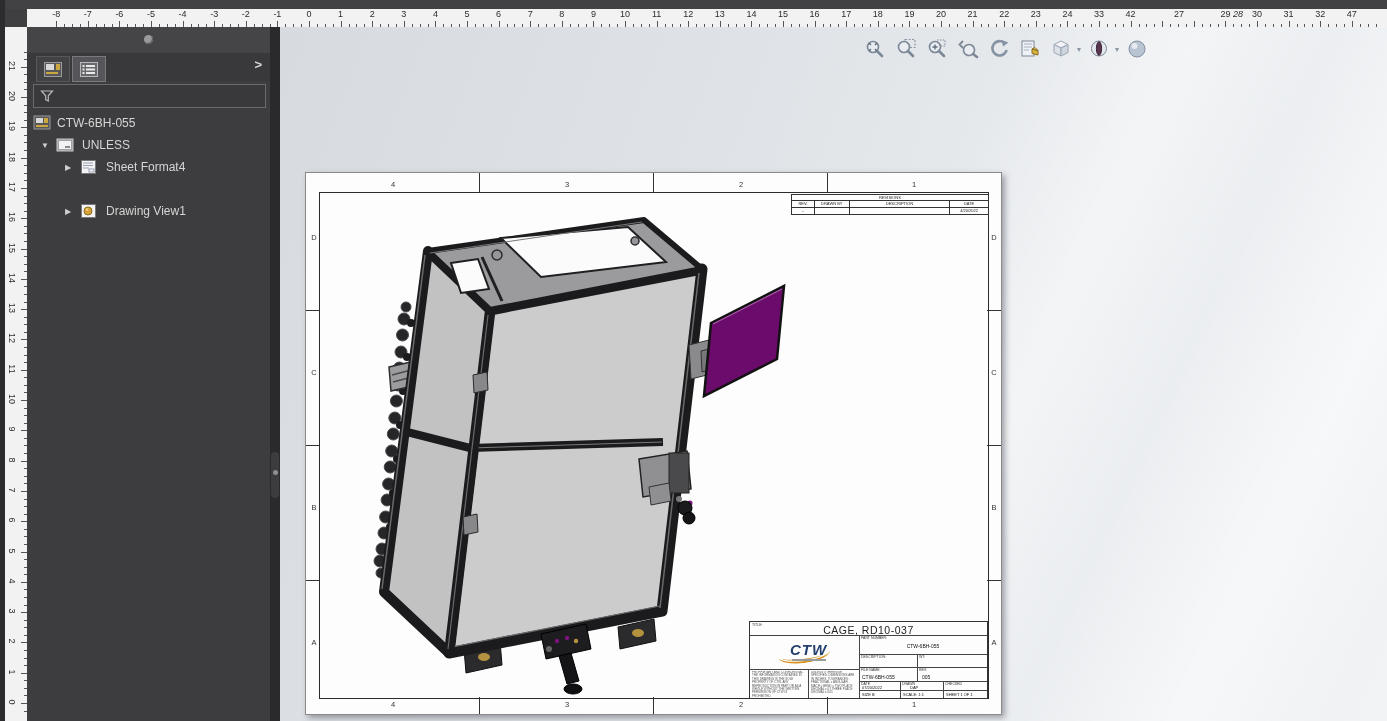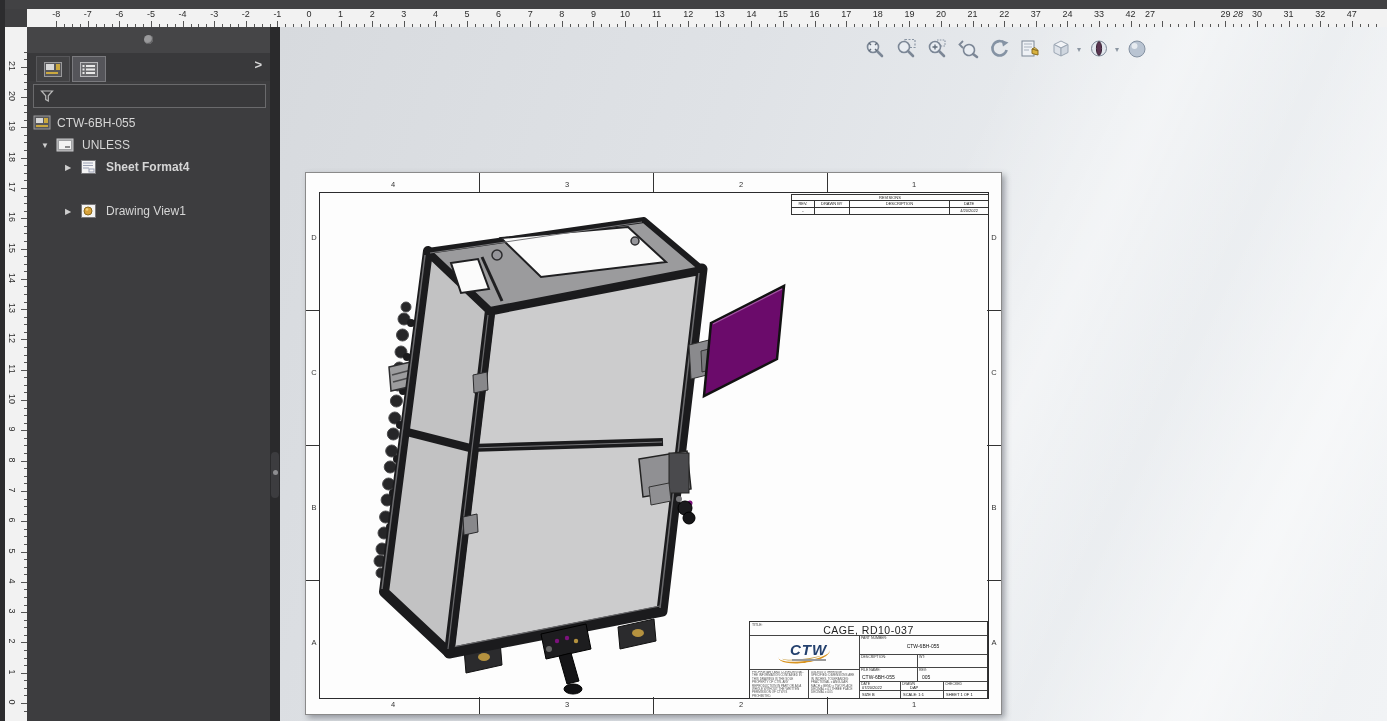--- a/index.html
+++ b/index.html
@@ -225,41 +225,41 @@
       <div class="rlabel" style="left: 937.6px; top: 0px; width: 16px; text-align: center;">21</div>
       <div class="tickv" style="left: 953.5px; bottom: 0px; height: 3px;"></div>
       <div class="tickv" style="left: 961.4px; bottom: 0px; height: 3px;"></div>
       <div class="tickv" style="left: 969.3px; bottom: 0px; height: 3px;"></div>
       <div class="tickv" style="left: 977.2px; bottom: 0px; height: 6px;"></div>
       <div class="rlabel" style="left: 969.2px; top: 0px; width: 16px; text-align: center;">22</div>
       <div class="tickv" style="left: 985.1px; bottom: 0px; height: 3px;"></div>
       <div class="tickv" style="left: 993px; bottom: 0px; height: 3px;"></div>
       <div class="tickv" style="left: 1000.9px; bottom: 0px; height: 3px;"></div>
       <div class="tickv" style="left: 1008.8px; bottom: 0px; height: 6px;"></div>
-      <div class="rlabel" style="left: 1000.8px; top: 0px; width: 16px; text-align: center;">37</div>
+      <div class="rlabel" style="left: 1000.8px; top: 0px; width: 16px; text-align: center;">23</div>
       <div class="tickv" style="left: 1016.7px; bottom: 0px; height: 3px;"></div>
       <div class="tickv" style="left: 1024.6px; bottom: 0px; height: 3px;"></div>
       <div class="tickv" style="left: 1032.5px; bottom: 0px; height: 3px;"></div>
       <div class="tickv" style="left: 1040.4px; bottom: 0px; height: 6px;"></div>
       <div class="rlabel" style="left: 1032.4px; top: 0px; width: 16px; text-align: center;">24</div>
       <div class="tickv" style="left: 1048.3px; bottom: 0px; height: 3px;"></div>
       <div class="tickv" style="left: 1056.2px; bottom: 0px; height: 3px;"></div>
       <div class="tickv" style="left: 1064.1px; bottom: 0px; height: 3px;"></div>
       <div class="tickv" style="left: 1072px; bottom: 0px; height: 6px;"></div>
       <div class="rlabel" style="left: 1064px; top: 0px; width: 16px; text-align: center;">33</div>
       <div class="tickv" style="left: 1079.9px; bottom: 0px; height: 3px;"></div>
       <div class="tickv" style="left: 1087.8px; bottom: 0px; height: 3px;"></div>
       <div class="tickv" style="left: 1095.7px; bottom: 0px; height: 3px;"></div>
       <div class="tickv" style="left: 1103.6px; bottom: 0px; height: 6px;"></div>
       <div class="rlabel" style="left: 1095.6px; top: 0px; width: 16px; text-align: center;">42</div>
       <div class="tickv" style="left: 1111.5px; bottom: 0px; height: 3px;"></div>
       <div class="tickv" style="left: 1119.4px; bottom: 0px; height: 3px;"></div>
       <div class="tickv" style="left: 1127.3px; bottom: 0px; height: 3px;"></div>
       <div class="tickv" style="left: 1135.2px; bottom: 0px; height: 6px;"></div>
-      <div class="rlabel" style="left: 1115px; top: 0px; width: 16px; text-align: center;">27</div>
+      <div class="rlabel" style="left: 1144px; top: 0px; width: 16px; text-align: center;">27</div>
       <div class="tickv" style="left: 1143.1px; bottom: 0px; height: 3px;"></div>
       <div class="tickv" style="left: 1151px; bottom: 0px; height: 3px;"></div>
       <div class="tickv" style="left: 1158.9px; bottom: 0px; height: 3px;"></div>
       <div class="tickv" style="left: 1166.8px; bottom: 0px; height: 6px;"></div>
       <div class="rlabel" style="left: 1203px; top: 0px; width: 16px; text-align: center; font-style: italic;">28</div>
       <div class="tickv" style="left: 1174.7px; bottom: 0px; height: 3px;"></div>
       <div class="tickv" style="left: 1182.6px; bottom: 0px; height: 3px;"></div>
       <div class="tickv" style="left: 1190.5px; bottom: 0px; height: 3px;"></div>
       <div class="tickv" style="left: 1198.4px; bottom: 0px; height: 6px;"></div>
       <div class="rlabel" style="left: 1190.4px; top: 0px; width: 16px; text-align: center;">29</div>
@@ -452,21 +452,21 @@
             </svg></span>
           <span class="tlabel" style="left: 55px;">UNLESS</span>
         </div>
         <div class="trow" style="top: 45px;">
           <span class="arrow" style="left: 36px;">▶</span>
           <span class="ticon" style="left: 53px;"><svg width="18" height="16">
               <rect x="1.5" y="1.5" width="14" height="13" fill="#f4f4f4" stroke="#77777a"></rect>
               <path d="M3 4h10M3 6.5h10M3 9h6" stroke="#9aa0b4" stroke-width="1"></path>
               <rect x="9" y="10" width="5" height="3" fill="none" stroke="#9aa0b4"></rect>
             </svg></span>
-          <span class="tlabel" style="left: 79px; font-weight: bold;">Sheet Format4</span>
+          <span class="tlabel" style="left: 79px;">Sheet Format4</span>
         </div>
         <div class="trow" style="top: 89px;">
           <span class="arrow" style="left: 36px;">▶</span>
           <span class="ticon" style="left: 53px;"><svg width="18" height="16">
               <rect x="1.5" y="1.5" width="14" height="13" fill="#f4f4f4" stroke="#77777a"></rect>
               <circle cx="8" cy="8" r="4" fill="#d8a23a" stroke="#8a6a1f"></circle>
               <circle cx="7" cy="6.5" r="1.3" fill="#f4d27a"></circle>
             </svg></span>
           <span class="tlabel" style="left: 79px;">Drawing View1</span>
         </div>

